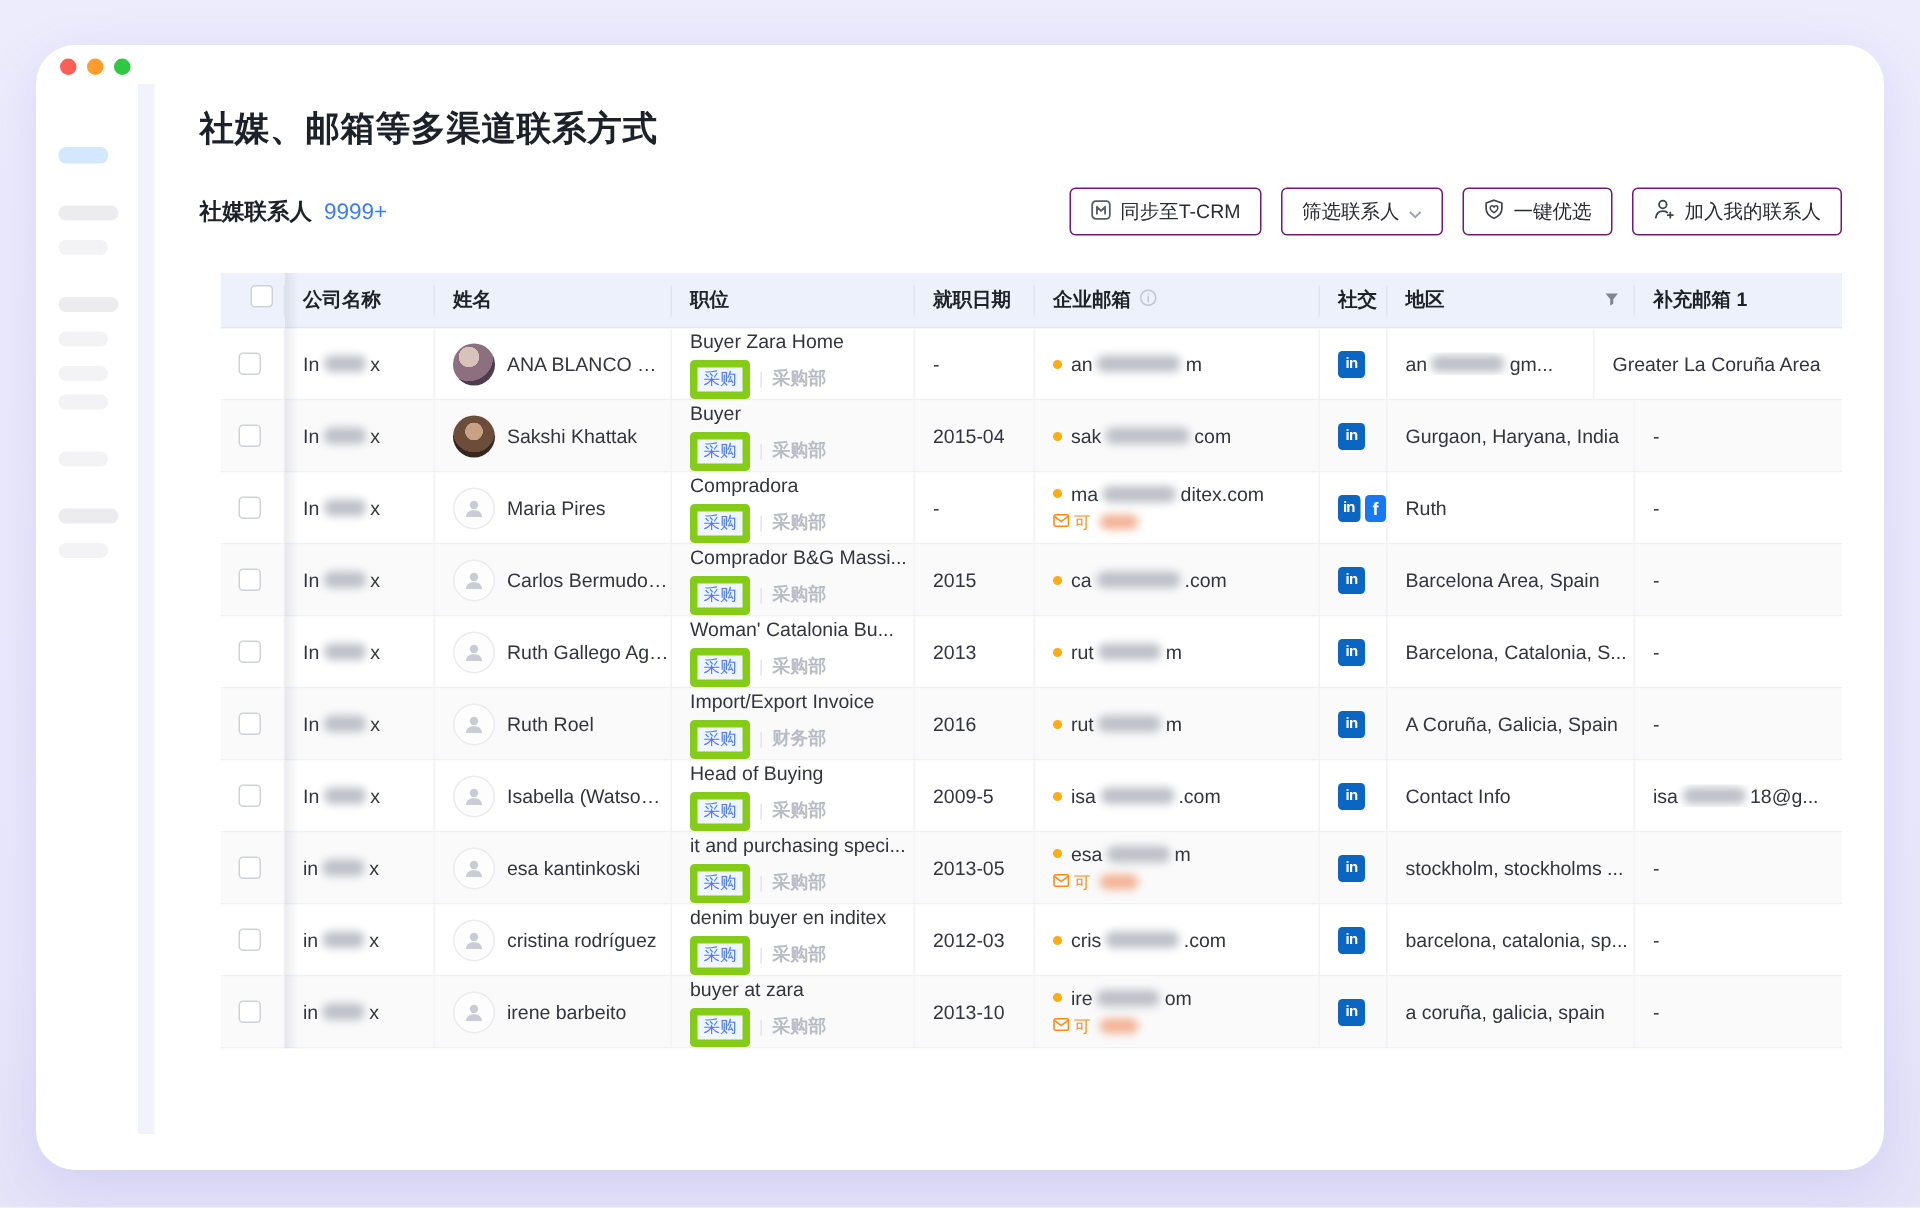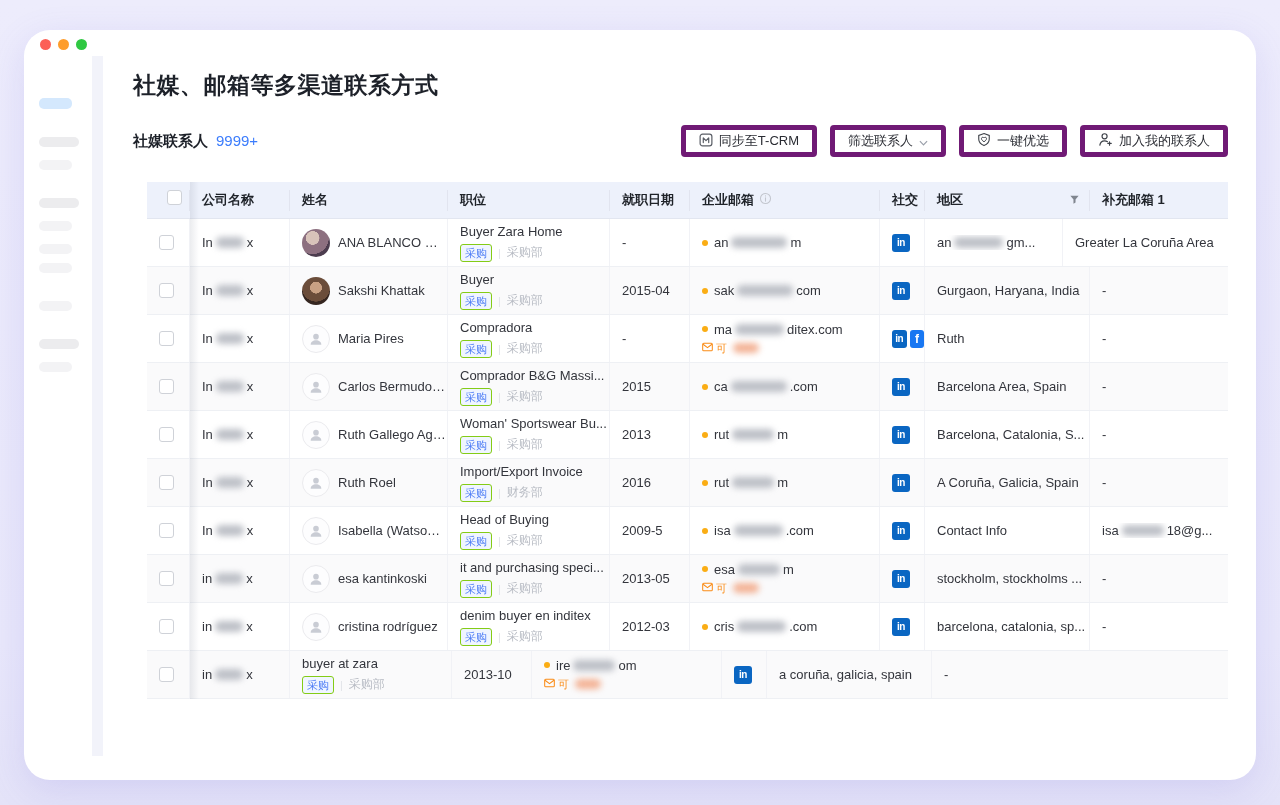--- a/index.html
+++ b/index.html
@@ -32,21 +32,21 @@
   .page-title { margin:40px 0 0 30px; font-size:23px; font-weight:700; color:#1d2129; letter-spacing:.5px; }
 
   
   .toolbar { display:flex; align-items:center; justify-content:space-between; margin:24px 28px 0 30px; height:32px; }
   .tl-left { display:flex; align-items:baseline; gap:8px; }
   .tl-label { font-size:15px; font-weight:700; color:#1d2129; }
   .tl-count { font-size:15px; color:#3b7cfc; font-weight:500; }
   .tl-right { display:flex; align-items:center; gap:13px; }
   .btn {
     display:flex; align-items:center; gap:6px; height:32px; padding:0 13px;
-    border:5px solid #701a75; border-radius:4px; background:#fff;
+    border:1px solid #701a75; border-radius:4px; background:#fff;
     font-size:13px; color:#2a2c33; cursor:pointer; white-space:nowrap;
   }
   .select-input { display:flex; align-items:center; gap:8px; }
   .search-box {
     display:flex; align-items:center; height:32px; width:168px;
     border:1px solid #d8dade; border-radius:4px; background:#fff; padding:0 9px;
   }
   .search-box input { border:none; outline:none; flex:1; font-size:13px; color:#2a2c33; min-width:0;
     font-family:"Liberation Sans","DejaVu Sans",sans-serif; }
   .search-box input::placeholder { color:#bfc3cc; }
@@ -72,24 +72,24 @@
           filter:blur(3px); vertical-align:-1px; margin:0 3px; }
   .name-wrap { display:flex; align-items:center; gap:8px; }
   .avatar { width:28px; height:28px; border-radius:50%; border:1px solid #ebebee; background:#fdfdfe;
             display:flex; align-items:center; justify-content:center; overflow:hidden; flex:none; }
   .avatar--photo-a { background:radial-gradient(circle at 38% 32%,#d8c3ba 0 26%,#8d7080 27% 62%,#4c3c4e 63%); border:none; }
   .avatar--photo-b { background:radial-gradient(circle at 50% 38%,#c9a184 0 26%,#6b4d3a 27% 62%,#352620 63%); border:none; }
   .name-text { white-space:nowrap; overflow:hidden; text-overflow:ellipsis; }
 
   .pos-title { white-space:nowrap; overflow:hidden; text-overflow:ellipsis; line-height:16px; }
   .pos-line2 { display:flex; align-items:center; gap:6px; margin-top:4px; }
-  .pos-tag { font-size:11px; color:#4a7af5; background:#f0f5ff; border:1px solid #84cc16;
+  .pos-tag { font-size:11px; color:#4a7af5; background:#f0f5ff; border:5px solid #84cc16;
              border-radius:3px; padding:0 4px; line-height:16px; }
   .pos-sep { color:#e1e3e8; font-size:11px; }
-  .pos-dept { font-size:12px; color:#b8bcc4; }
+  .pos-dept { font-size:12px; color:#b8bcc4;font-weight:bold; }
 
   .email-line { display:flex; align-items:center; gap:6px; white-space:nowrap; }
   .email-dot { width:6px; height:6px; border-radius:50%; background:#faad14; flex:none; }
   .mail-tag { display:flex; align-items:center; gap:3px; margin-top:4px; font-size:11px; color:#fa8c16; }
   .mail-tag .mask { background:#f3b295; height:10px; }
 
   .sico { width:18px; height:18px; border-radius:3px; color:#fff; font-size:10px; font-weight:700;
           display:inline-flex; align-items:center; justify-content:center; letter-spacing:-.5px; }
   .sico.linkedin { background:#0a66c2; }
   .sico.facebook { background:#1877f2; font-size:12px; }
@@ -404,21 +404,21 @@
         <span class="avatar avatar--generic">
                   <svg viewBox="0 0 24 24" width="16" height="16">
                     <circle cx="12" cy="8.5" r="4.2" fill="#c9ccd4"></circle>
                     <path d="M4 20.5c0-4.2 3.6-6.7 8-6.7s8 2.5 8 6.7z" fill="#c9ccd4"></path>
                   </svg>
                 </span>
         <span class="name-text">Ruth Gallego Agulló</span>
       </div>
     </div>
     <div class="td c3">
-      <div class="pos-title">Woman' Sportswear Bu...</div>
+      <div class="pos-title">Woman' Catalonia Bu...</div>
       <div class="pos-line2">
         <span class="pos-tag">采购</span>
         <span class="pos-sep">|</span>
         <span class="pos-dept">采购部</span>
       </div>
     </div>
     <div class="td c4">
               <span class="date-text">2013</span>
             </div>
     <div class="td c5">
@@ -639,20 +639,31 @@
               <span class="extra-text">-</span>
             </div>
   </div>
           <div class="trow">
     <div class="td c0">
               <span class="checkbox"></span>
             </div>
     <div class="td c1">
               <span class="company-text">in<span class="mask" style="width: 28px;"></span>x</span>
             </div>
+    <div class="td c2">
+      <div class="name-wrap">
+        <span class="avatar avatar--generic">
+                  <svg viewBox="0 0 24 24" width="16" height="16">
+                    <circle cx="12" cy="8.5" r="4.2" fill="#c9ccd4"></circle>
+                    <path d="M4 20.5c0-4.2 3.6-6.7 8-6.7s8 2.5 8 6.7z" fill="#c9ccd4"></path>
+                  </svg>
+                </span>
+        <span class="name-text">irene barbeito</span>
+      </div>
+    </div>
     <div class="td c3">
       <div class="pos-title">buyer at zara</div>
       <div class="pos-line2">
         <span class="pos-tag">采购</span>
         <span class="pos-sep">|</span>
         <span class="pos-dept">采购部</span>
       </div>
     </div>
     <div class="td c4">
               <span class="date-text">2013-10</span>

